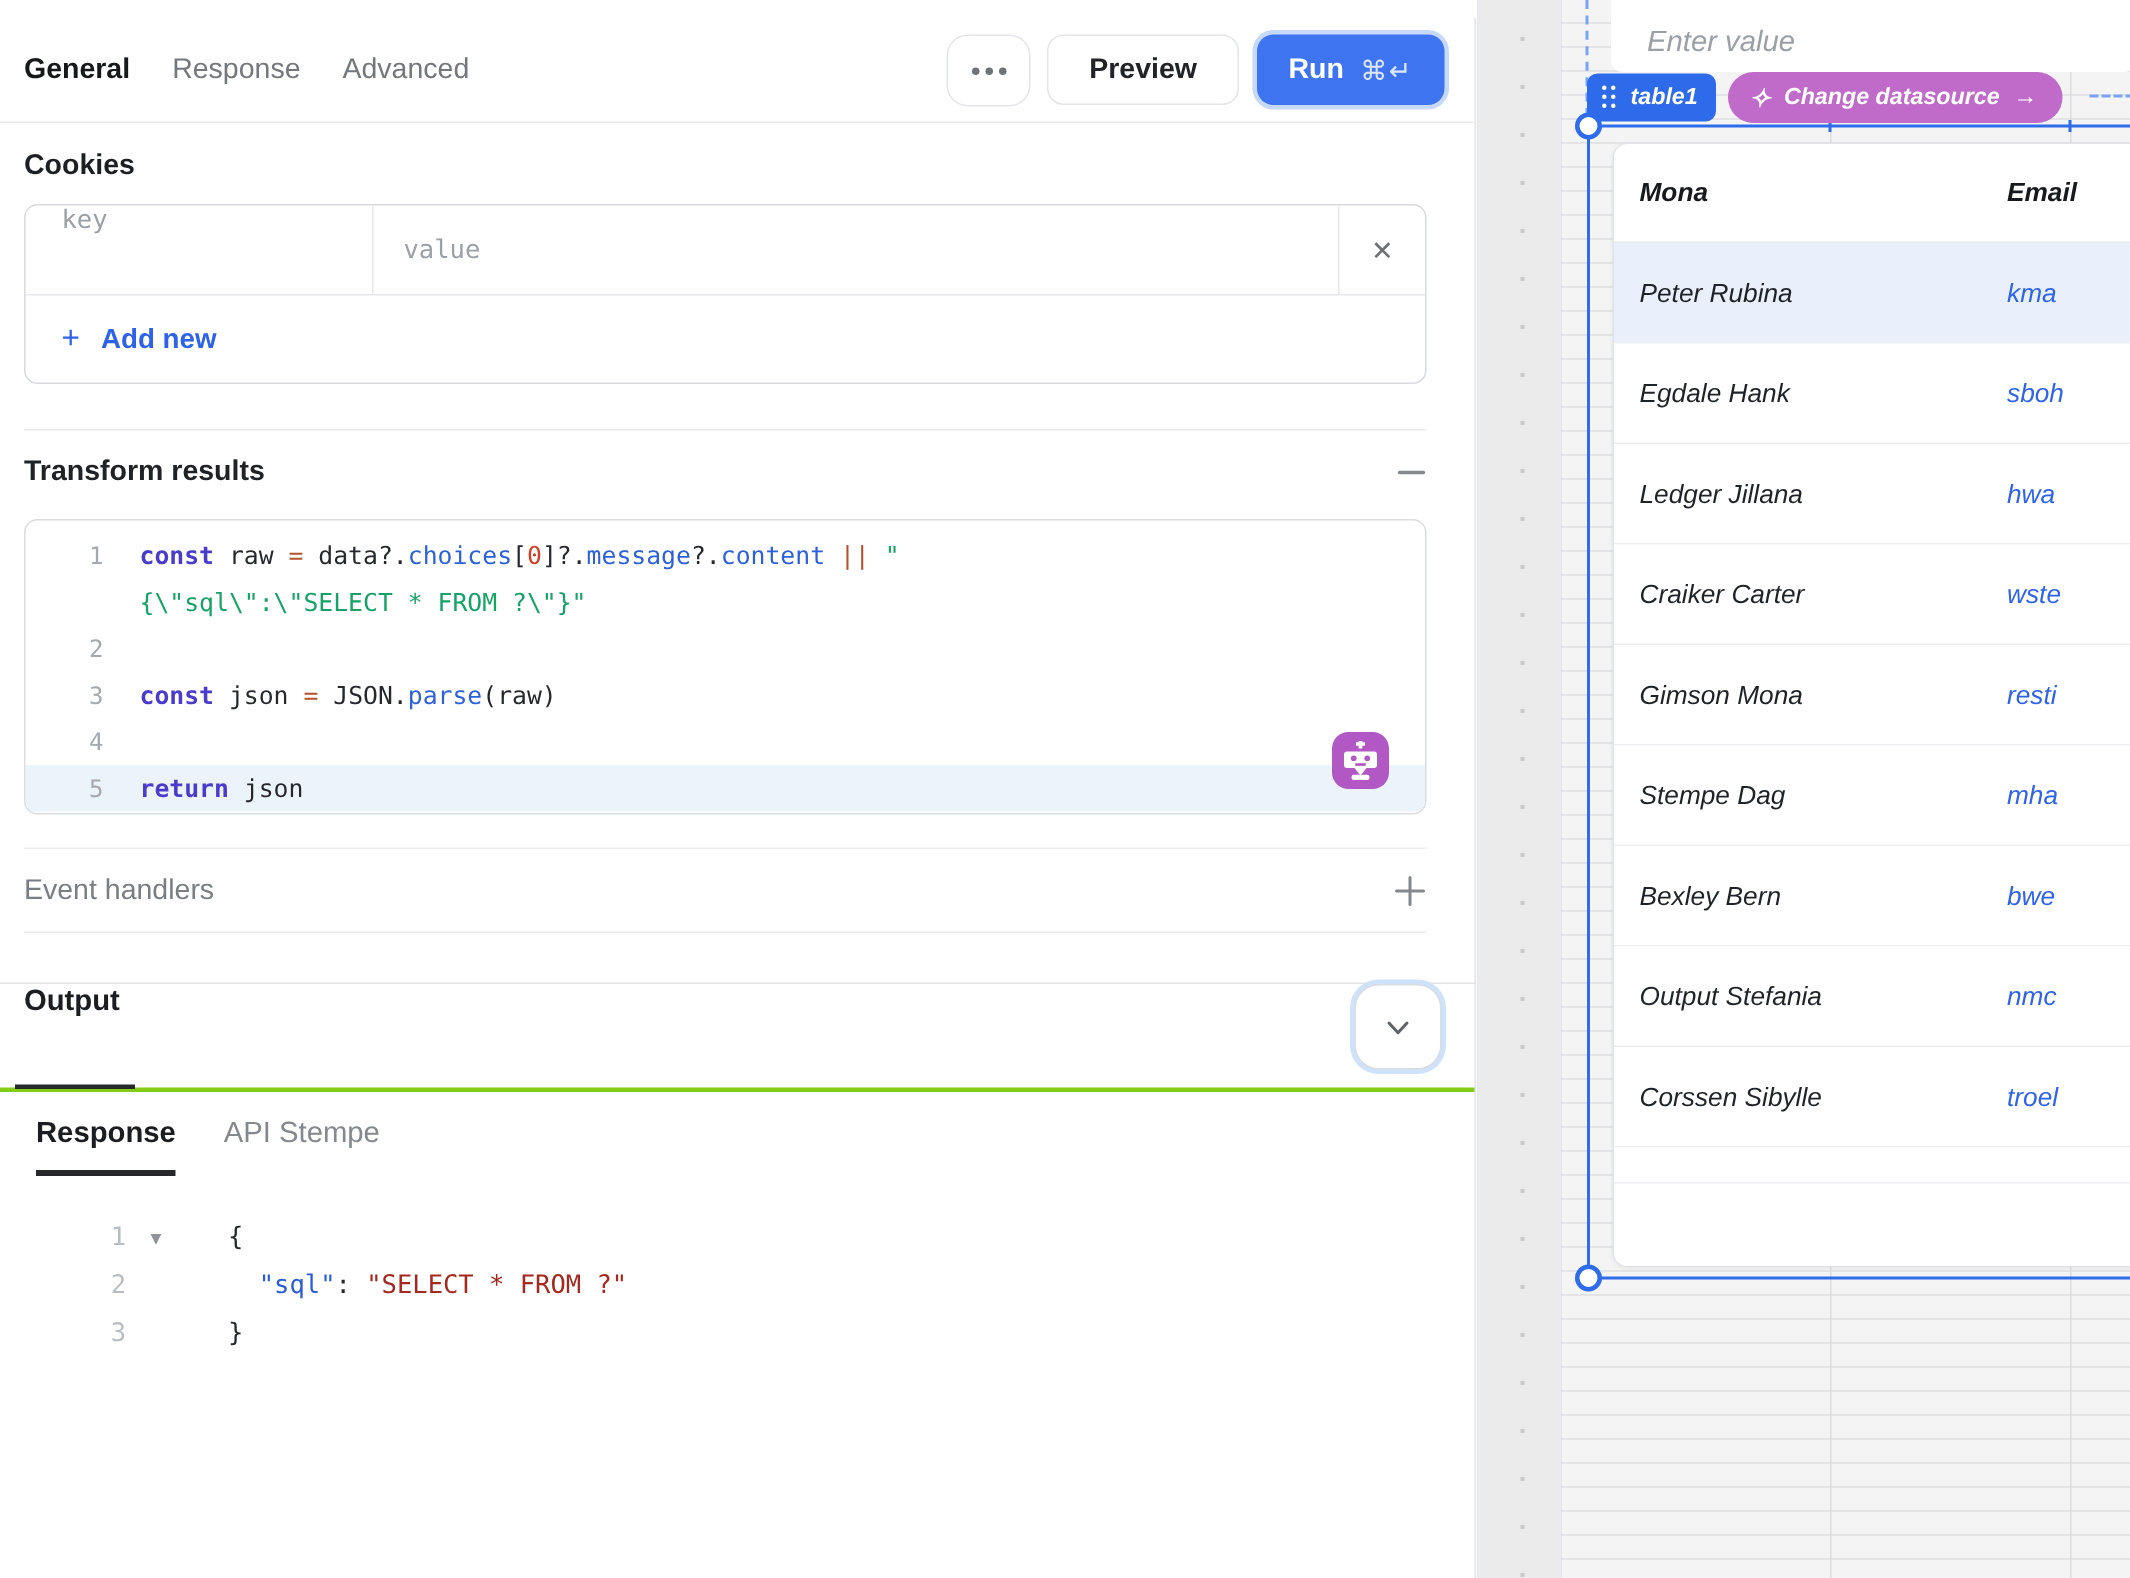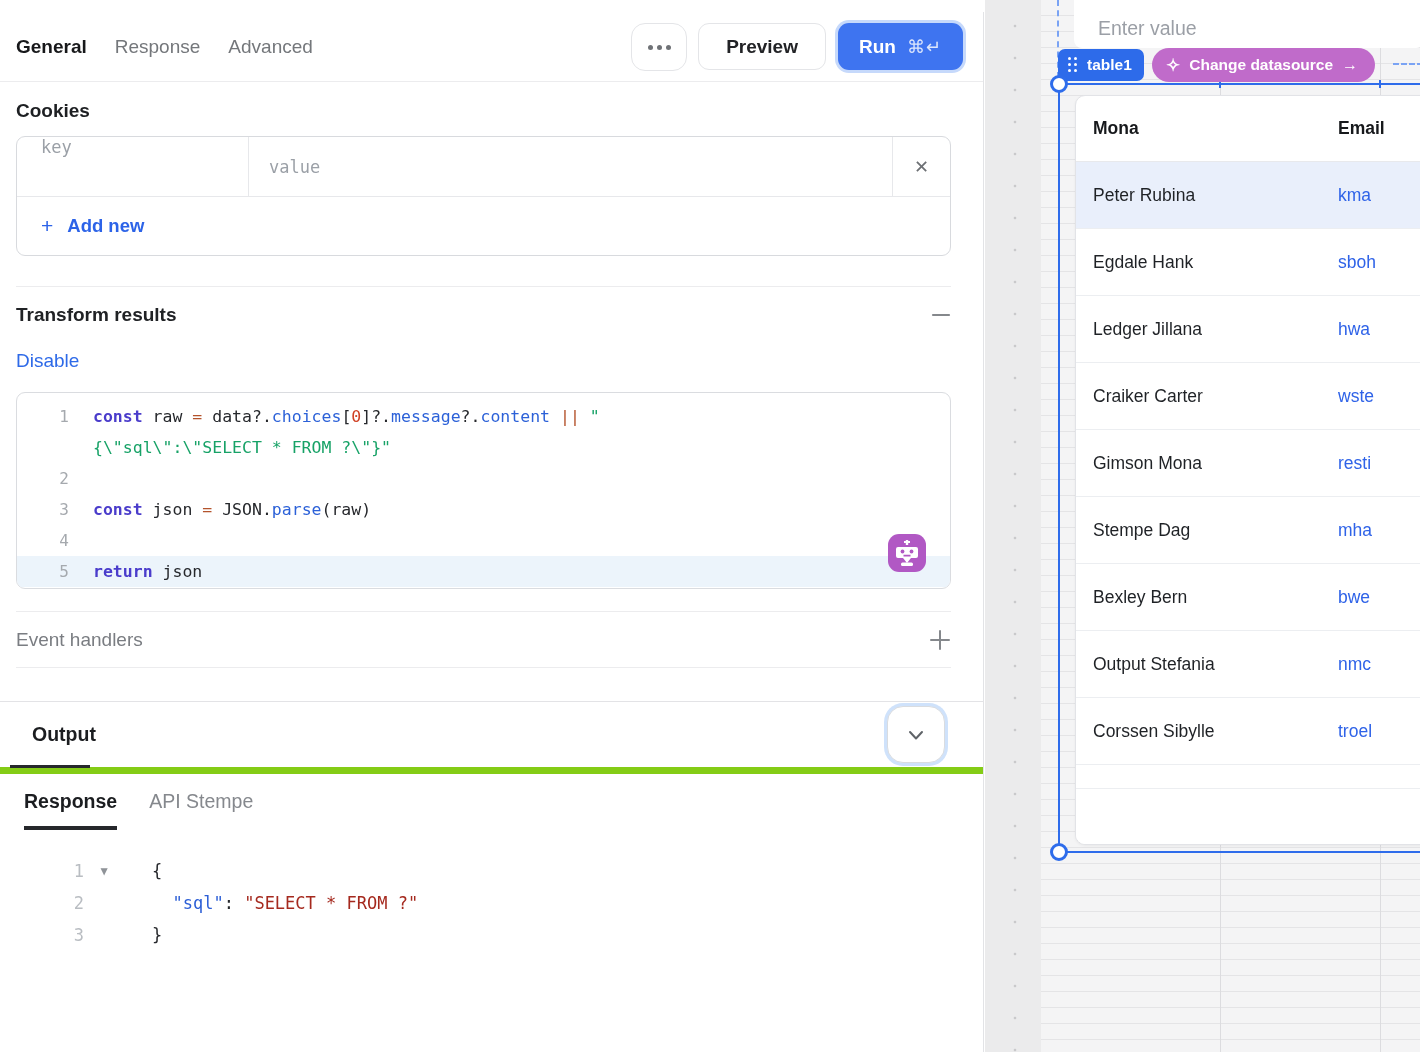--- a/index.html
+++ b/index.html
@@ -43,38 +43,38 @@
   .cline.hl{background:#ecf4fb;}
   .tk-kw{color:#4a3ccb;font-weight:700;}
   .tk-prop{color:#2c61d8;}
   .tk-op{color:#b4532c;}
   .tk-num{color:#d04125;}
   .tk-str{color:#17a267;}
   .tk-pl{color:#26282c;}
   .ai-bot{position:absolute;right:24px;bottom:16px;width:38px;height:38px;cursor:pointer;}
 
   .panel-sep{height:1px;background:#e3e3e6;margin-top:33px;width:984px;}
-  .output-bar{position:relative;display:flex;align-items:center;height:72px;padding:0 32px;border-bottom:7px solid #84cc16;box-sizing:border-box;}
+  .output-bar{position:relative;display:flex;align-items:flex-start;height:72px;padding:0 16px;border-bottom:3px solid #84cc16;box-sizing:border-box;}
   .output-title{font-size:19.5px;font-weight:700;color:#1b1d20;}
   .output-underline{position:absolute;left:10px;bottom:-1px;width:80px;height:3px;background:#26282b;}
   .btn-collapse{margin-left:auto;width:58px;height:57px;border:1px solid #d9dce0;border-radius:16px;background:#fff;display:flex;align-items:center;justify-content:center;box-shadow:0 0 0 3px #cfe2fb;margin-right:6px;cursor:pointer;}
   .rtabs{display:flex;gap:32px;margin:16px 0 0 24px;font-size:19.5px;}
   .rtab{padding-bottom:17px;position:relative;color:#85888d;font-weight:500;cursor:pointer;}
   .rtab.active{color:#1b1d20;font-weight:700;}
   .rtab.active::after{content:"";position:absolute;left:0;right:0;bottom:0;height:4px;background:#26282b;}
   .json-area{margin-top:25px;font-family:"DejaVu Sans Mono","Liberation Mono",monospace;font-size:17px;line-height:32px;}
   .jline{display:flex;white-space:pre;}
   .jline .jgut{width:84px;text-align:right;color:#b9bdc2;flex:none;}
   .jline .jarrow{width:40px;text-align:center;color:#8f9398;font-size:12px;flex:none;}
   .jline .jcontent{padding-left:28px;}
   .tk-key{color:#2b5ed6;}
   .tk-val{color:#a5291e;}
 
   
-  .canvas{position:absolute;left:985px;top:0;width:436px;height:1052px;background:#c4b5fd;overflow:visible;}
+  .canvas{position:absolute;left:985px;top:0;width:436px;height:1052px;background:#c4b5fd;overflow:visible;font-style:italic;}
   .dot-strip{position:absolute;left:0;top:0;width:56px;height:1052px;background-color:#ebebec;background-image:radial-gradient(#c9c9cb 1.5px,transparent 1.6px);background-size:32px 32px;background-position:14px 10px;}
   .grid-area{position:absolute;left:56px;top:0;right:-2px;height:1052px;background:repeating-linear-gradient(to bottom,#f4f4f5 0px,#f4f4f5 15px,#e4e4e6 15px,#e4e4e6 16px);}
   .vline{position:absolute;top:0;bottom:0;width:1px;background:#dcdcdf;}
 
   .input-card{position:absolute;left:89px;top:-8px;width:350px;height:56px;background:#fff;border-radius:8px;display:flex;align-items:flex-end;padding:0 24px 8px;box-sizing:border-box;}
   .input-card .ph2{font-size:19.5px;color:#9b9fa6;}
 
   .dash-v{position:absolute;left:72px;top:0;height:78px;border-left:2px dashed #7aa3f4;}
   .dash-h{position:absolute;top:63px;left:408px;width:30px;border-top:2px dashed #7aa3f4;}
 
@@ -156,21 +156,20 @@
 
     <div class="sec-row">
       <span class="title">Transform results</span>
       <span class="icon-right">
         <svg width="20" height="20" viewBox="0 0 20 20">
             <line x1="2" y1="10" x2="18" y2="10" stroke="#85888c" stroke-width="2.2" stroke-linecap="round"></line>
           </svg>
       </span>
     </div>
 
-    <div class="link-blue">Disable</div>
 
     <div class="editor">
       <div id="code-lines">
           <div class="cline"><span class="gut">1</span><span class=""><span class="tk-kw">const</span><span class="tk-pl"> raw </span><span class="tk-op">=</span><span class="tk-pl"> data?.</span><span class="tk-prop">choices</span><span class="tk-pl">[</span><span class="tk-num">0</span><span class="tk-pl">]?.</span><span class="tk-prop">message</span><span class="tk-pl">?.</span><span class="tk-prop">content</span><span class="tk-pl"> </span><span class="tk-op">||</span><span class="tk-str"> "</span></span></div>
           <div class="cline"><span class="gut"></span><span class=""><span class="tk-str">{\"sql\":\"SELECT * FROM ?\"}"</span></span></div>
           <div class="cline"><span class="gut">2</span><span class=""></span></div>
           <div class="cline"><span class="gut">3</span><span class=""><span class="tk-kw">const</span><span class="tk-pl"> json </span><span class="tk-op">=</span><span class="tk-pl"> JSON.</span><span class="tk-prop">parse</span><span class="tk-pl">(raw)</span></span></div>
           <div class="cline"><span class="gut">4</span><span class=""></span></div>
           <div class="cline hl"><span class="gut">5</span><span class=""><span class="tk-kw">return</span><span class="tk-pl"> json</span></span></div>
         </div>

